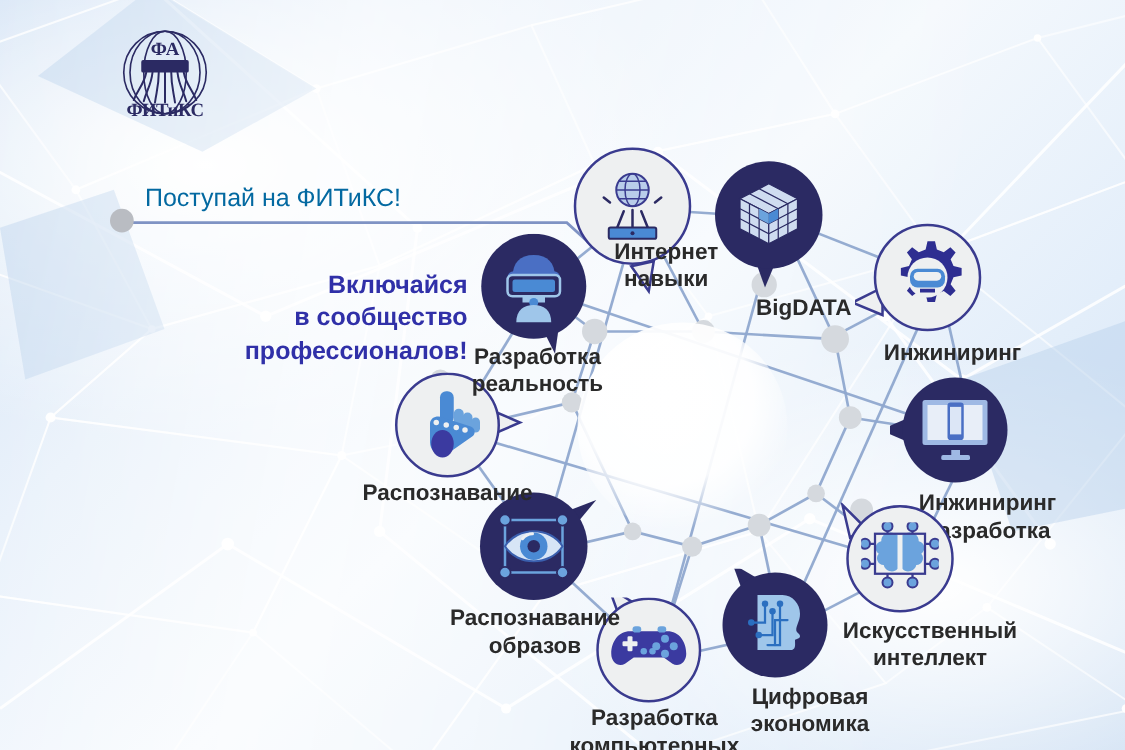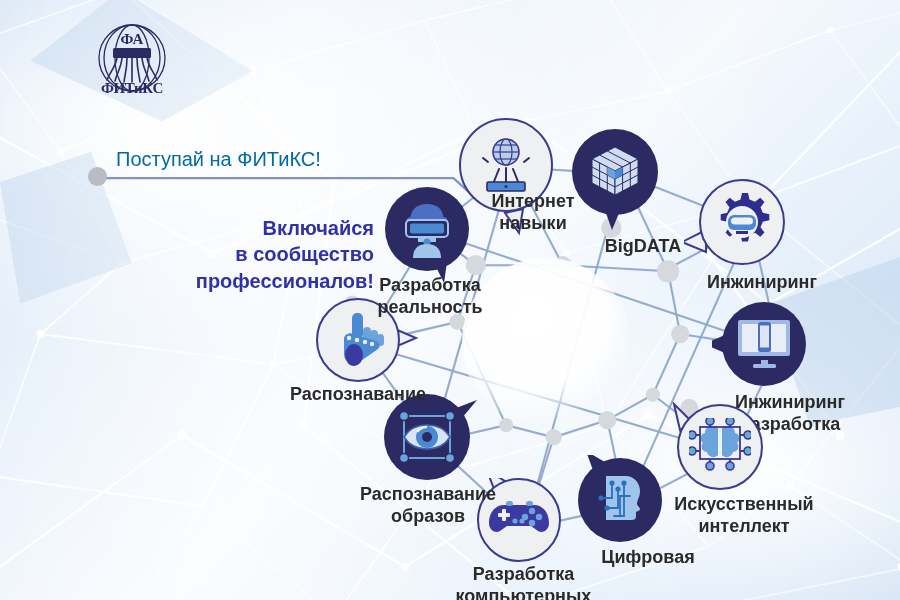--- a/index.html
+++ b/index.html
@@ -382,20 +382,21 @@
       <g fill="#2b6fc0">
         <circle cx="20" cy="11" r="2.6"></circle>
           <circle cx="26" cy="17" r="2.6"></circle>
         <circle cx="32" cy="11" r="2.6"></circle>
           <circle cx="9" cy="26" r="2.6"></circle>
         <circle cx="15" cy="36" r="2.6"></circle>
       </g>
     </svg>
     <div class="caption" style="left:-4px;top:92px;">
       <div>Цифровая</div>
+      <div>экономика</div>
     </div>
   </div>
 
   <div class="node" style="left:467px;top:478px;">
     <svg width="110" height="96" viewBox="0 0 110 96" style="position:absolute;left:0;top:0;">
       <path d="M28,14 L20,-8 L46,8 Z" fill="#eef0f1" stroke="#3a3b8f" stroke-width="2"></path>
       <circle cx="52" cy="42" r="41" fill="#eef0f1" stroke="#3a3b8f" stroke-width="2"></circle>
     </svg>
     <svg class="node-ico" width="62" height="42" viewBox="0 0 62 42" style="position:absolute;left:21px;top:21px;">
       <path d="M16,6 h30 c9,0 15,8 15,18 c0,7 -6,11 -11,8 l-7,-5 h-24 l-7,5 c-5,3 -11,-1 -11,-8 c0,-10 6,-18 15,-18 Z" fill="#3b3aa0"></path>

